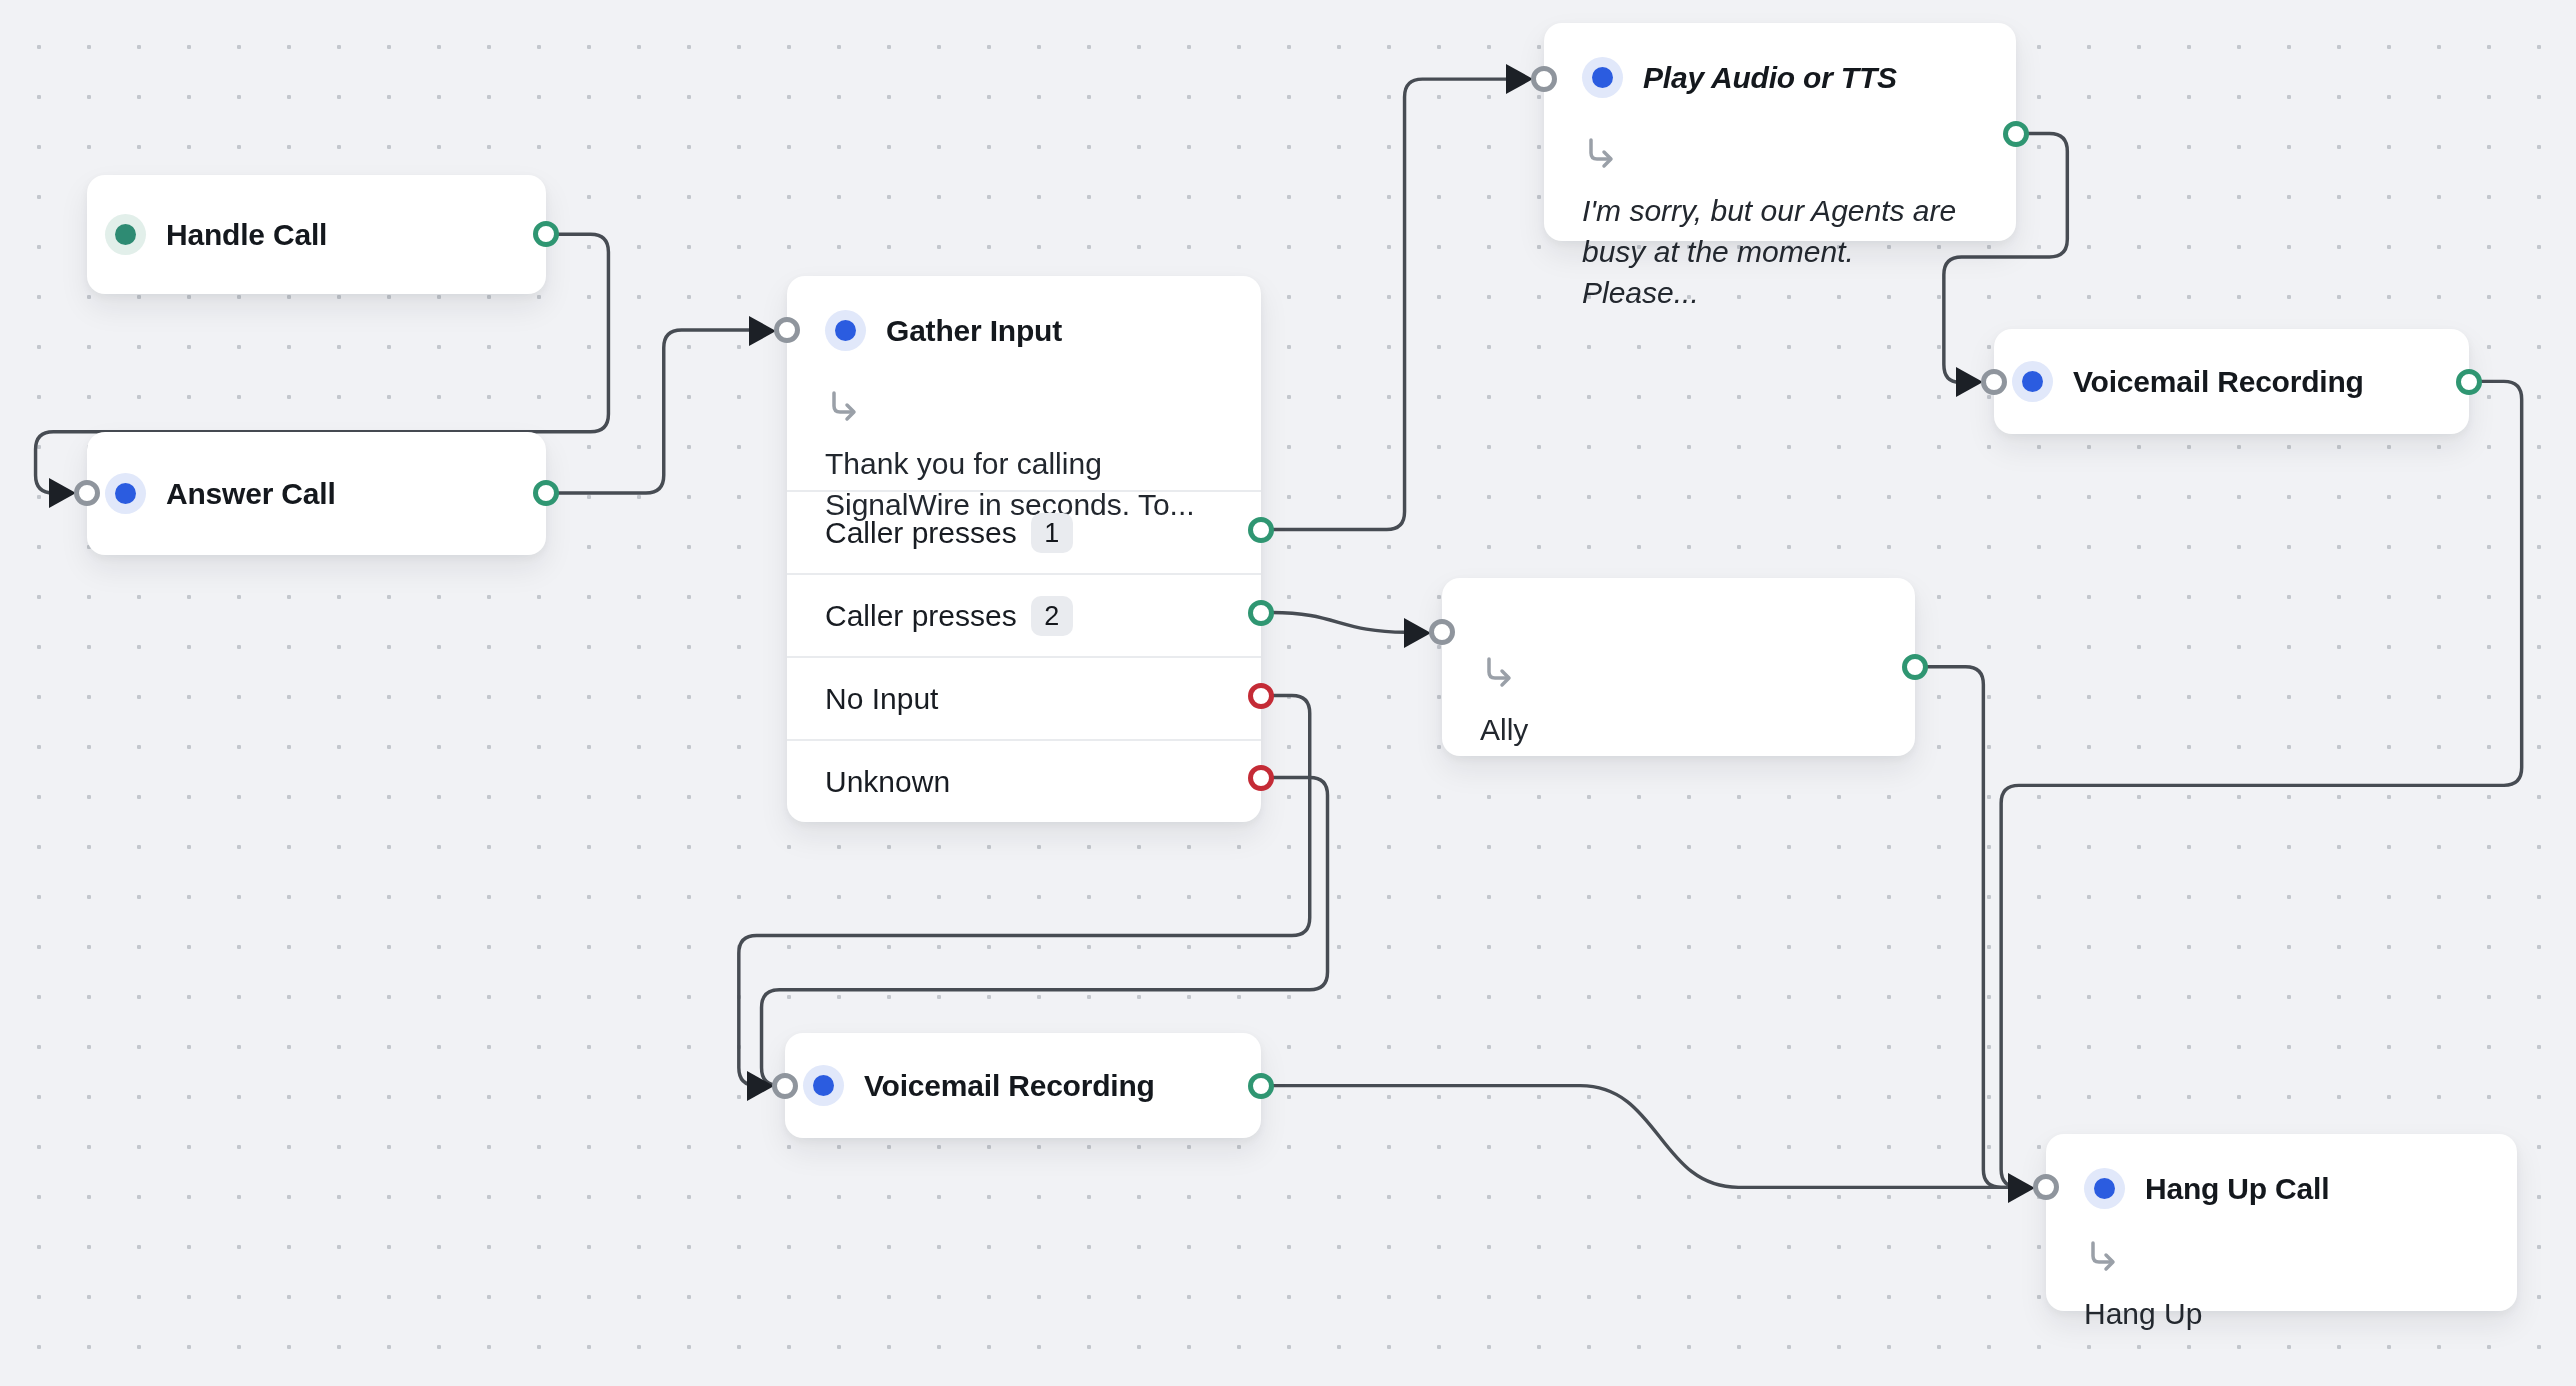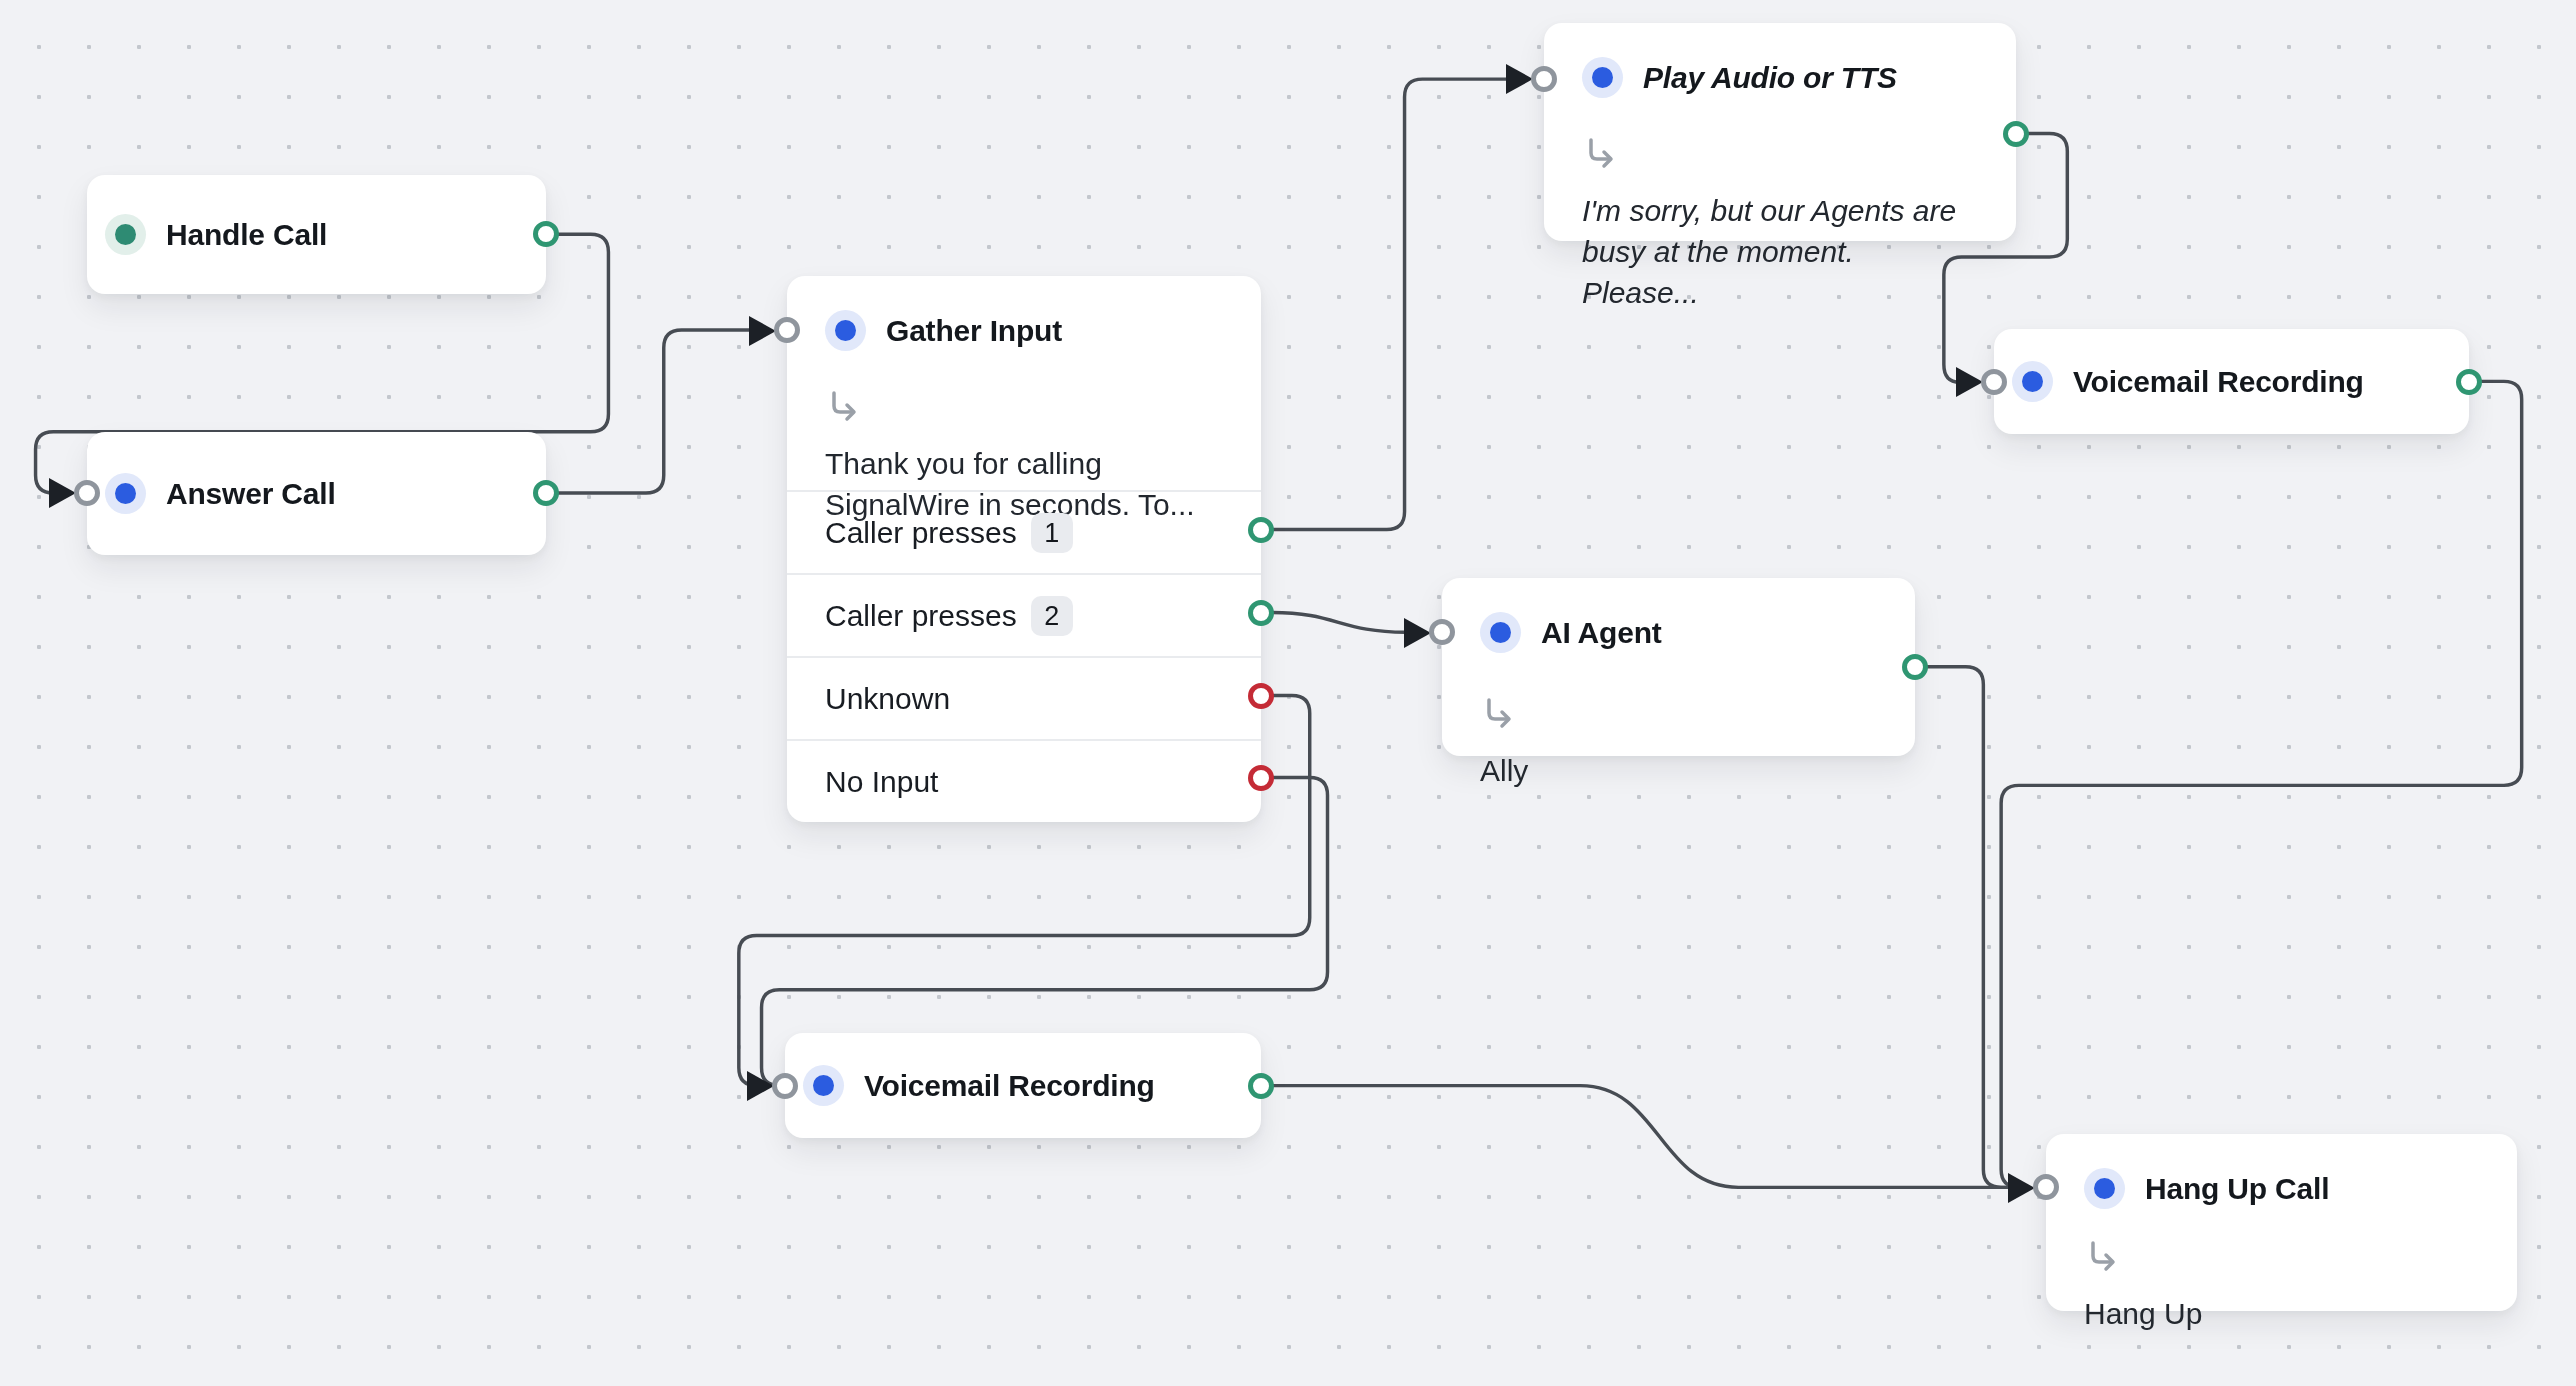--- a/index.html
+++ b/index.html
@@ -102,24 +102,24 @@
     <div class="branches">
       <div class="branch">
         <span class="branch-label">Caller presses</span>
         <span class="badge">1</span>
       </div>
       <div class="branch">
         <span class="branch-label">Caller presses</span>
         <span class="badge">2</span>
       </div>
       <div class="branch">
+        <span class="branch-label">No Input</span>
+      </div>
+      <div class="branch">
         <span class="branch-label">Unknown</span>
-      </div>
-      <div class="branch">
-        <span class="branch-label">No Input</span>
       </div>
     </div>
     <div class="tri" style="left:-38px;top:40px;"></div>
     <div class="port gray" style="left:-13px;top:41px;"></div>
     <div class="port green" style="right:-13px;top:241px;"></div>
     <div class="port green" style="right:-13px;top:324px;"></div>
     <div class="port red" style="right:-13px;top:407px;"></div>
     <div class="port red" style="right:-13px;top:489px;"></div>
   </div>
 
@@ -151,26 +151,20 @@
         </span>
       <span class="title" style="margin-left:20px;">Voicemail Recording</span>
     </div>
     <div class="tri" style="left:-38px;top:38px;"></div>
     <div class="port gray" style="left:-13px;top:40px;"></div>
     <div class="port green" style="right:-13px;top:40px;"></div>
   </div>
 
   <div class="node" style="left:1442px;top:578px;width:473px;height:178px;">
     <div class="header">
-      <div class="title-row">
-        <span class="dot-icon blue">
-            <span class="core"></span>
-          </span>
-        <span class="title">AI Agent</span>
-      </div>
       <div class="subtitle-row" style="margin-top:39px;">
         <svg class="arrow-icon" width="38" height="38" viewBox="0 0 38 38">
           <path d="M9 6 V19 Q9 25 15 25 H28" fill="none" stroke="#9aa0a8" stroke-width="3.5" stroke-linecap="round" stroke-linejoin="round"></path>
           <path d="M22 18 L29 25 L22 32" fill="none" stroke="#9aa0a8" stroke-width="3.5" stroke-linecap="round" stroke-linejoin="round"></path>
         </svg>
         <span class="subtitle">Ally</span>
       </div>
     </div>
     <div class="tri" style="left:-38px;top:40px;"></div>
     <div class="port gray" style="left:-13px;top:41px;"></div>

